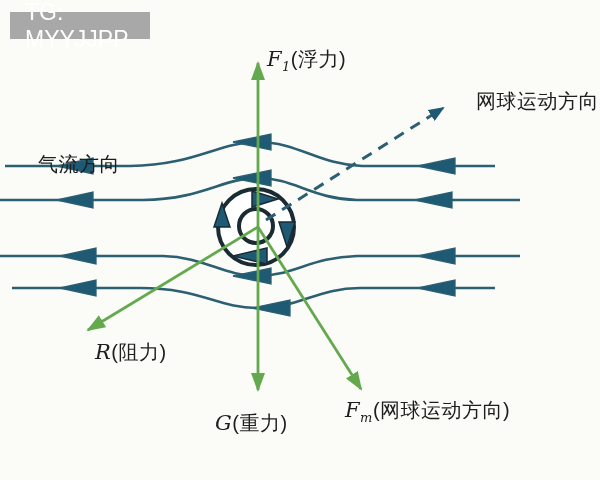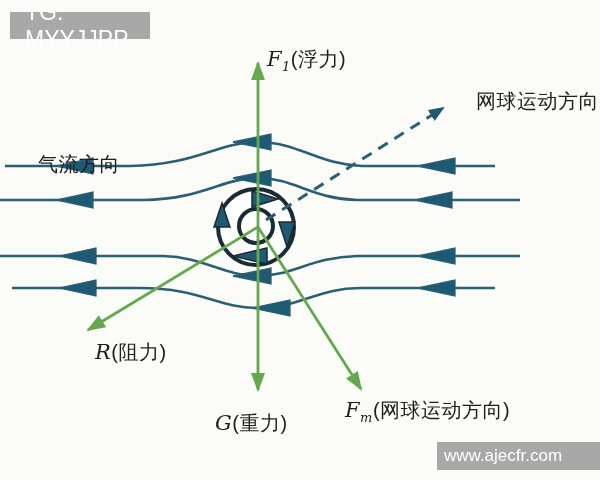--- a/index.html
+++ b/index.html
@@ -118,17 +118,14 @@
   </div>
 
   <div class="label" style="left:215px; top:410px;">
     <span class="var">G</span><sub></sub><span>(重力)</span>
   </div>
 
   <div class="label" style="left:345px; top:397px;">
     <span class="var">F</span><sub>m</sub><span>(网球运动方向)</span>
   </div>
 
-  <div class="banner banner-site">
-    <span>www.ajecfr.com</span>
-  </div>
 
 </div>
 
 </body></html>

